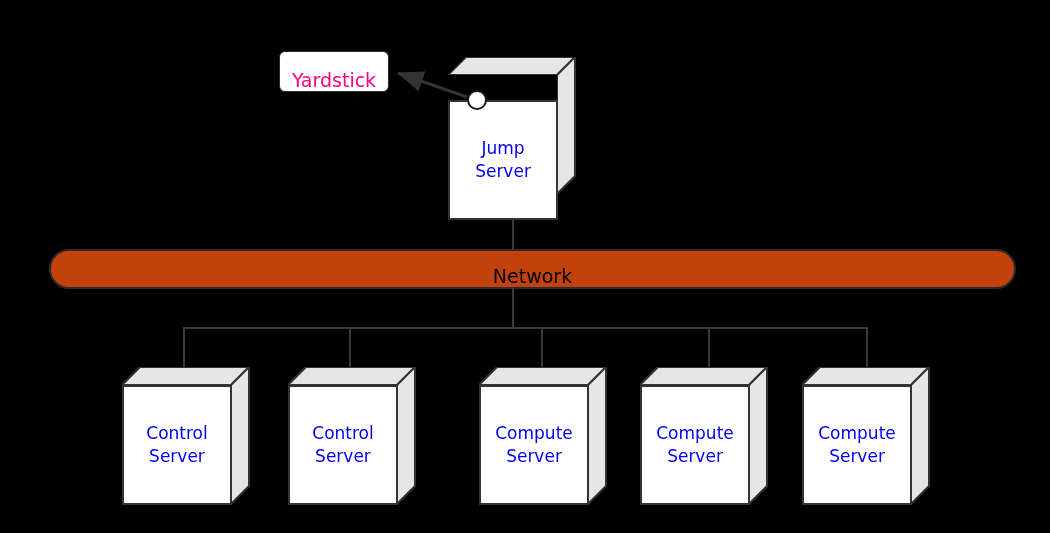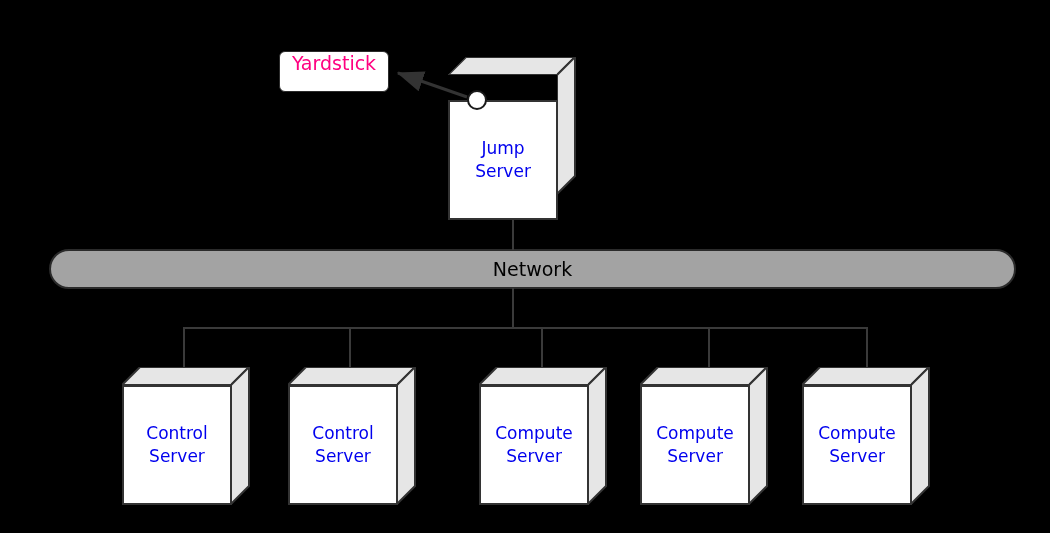--- a/index.html
+++ b/index.html
@@ -16,40 +16,40 @@
     font-family: "DejaVu Sans", sans-serif;
   }
 
   
   .label-box {
     position: absolute;
     background: #ffffff;
     border: 1px solid #2b2b2b;
     border-radius: 6px;
     display: flex;
-    align-items: flex-start;
+    align-items: flex-end;
     justify-content: center;
     box-sizing: border-box;
   }
   .label-box .label-text {
     color: #ff0080;
     font-size: 19px;
     font-family: "DejaVu Sans", sans-serif;
     letter-spacing: 0px;
     white-space: nowrap;
   }
 
   
   .network-bar {
     position: absolute;
-    background: #a3a3a3;
+    background: #c2410c;
     border: 2px solid #2b2b2b;
     border-radius: 22px;
     display: flex;
-    align-items: center;
+    align-items: flex-end;
     justify-content: center;
     box-sizing: border-box;
   }
   .network-bar .network-text {
     color: #000000;
     font-size: 19px;
     font-family: "DejaVu Sans", sans-serif;
     white-space: nowrap;
   }
 

